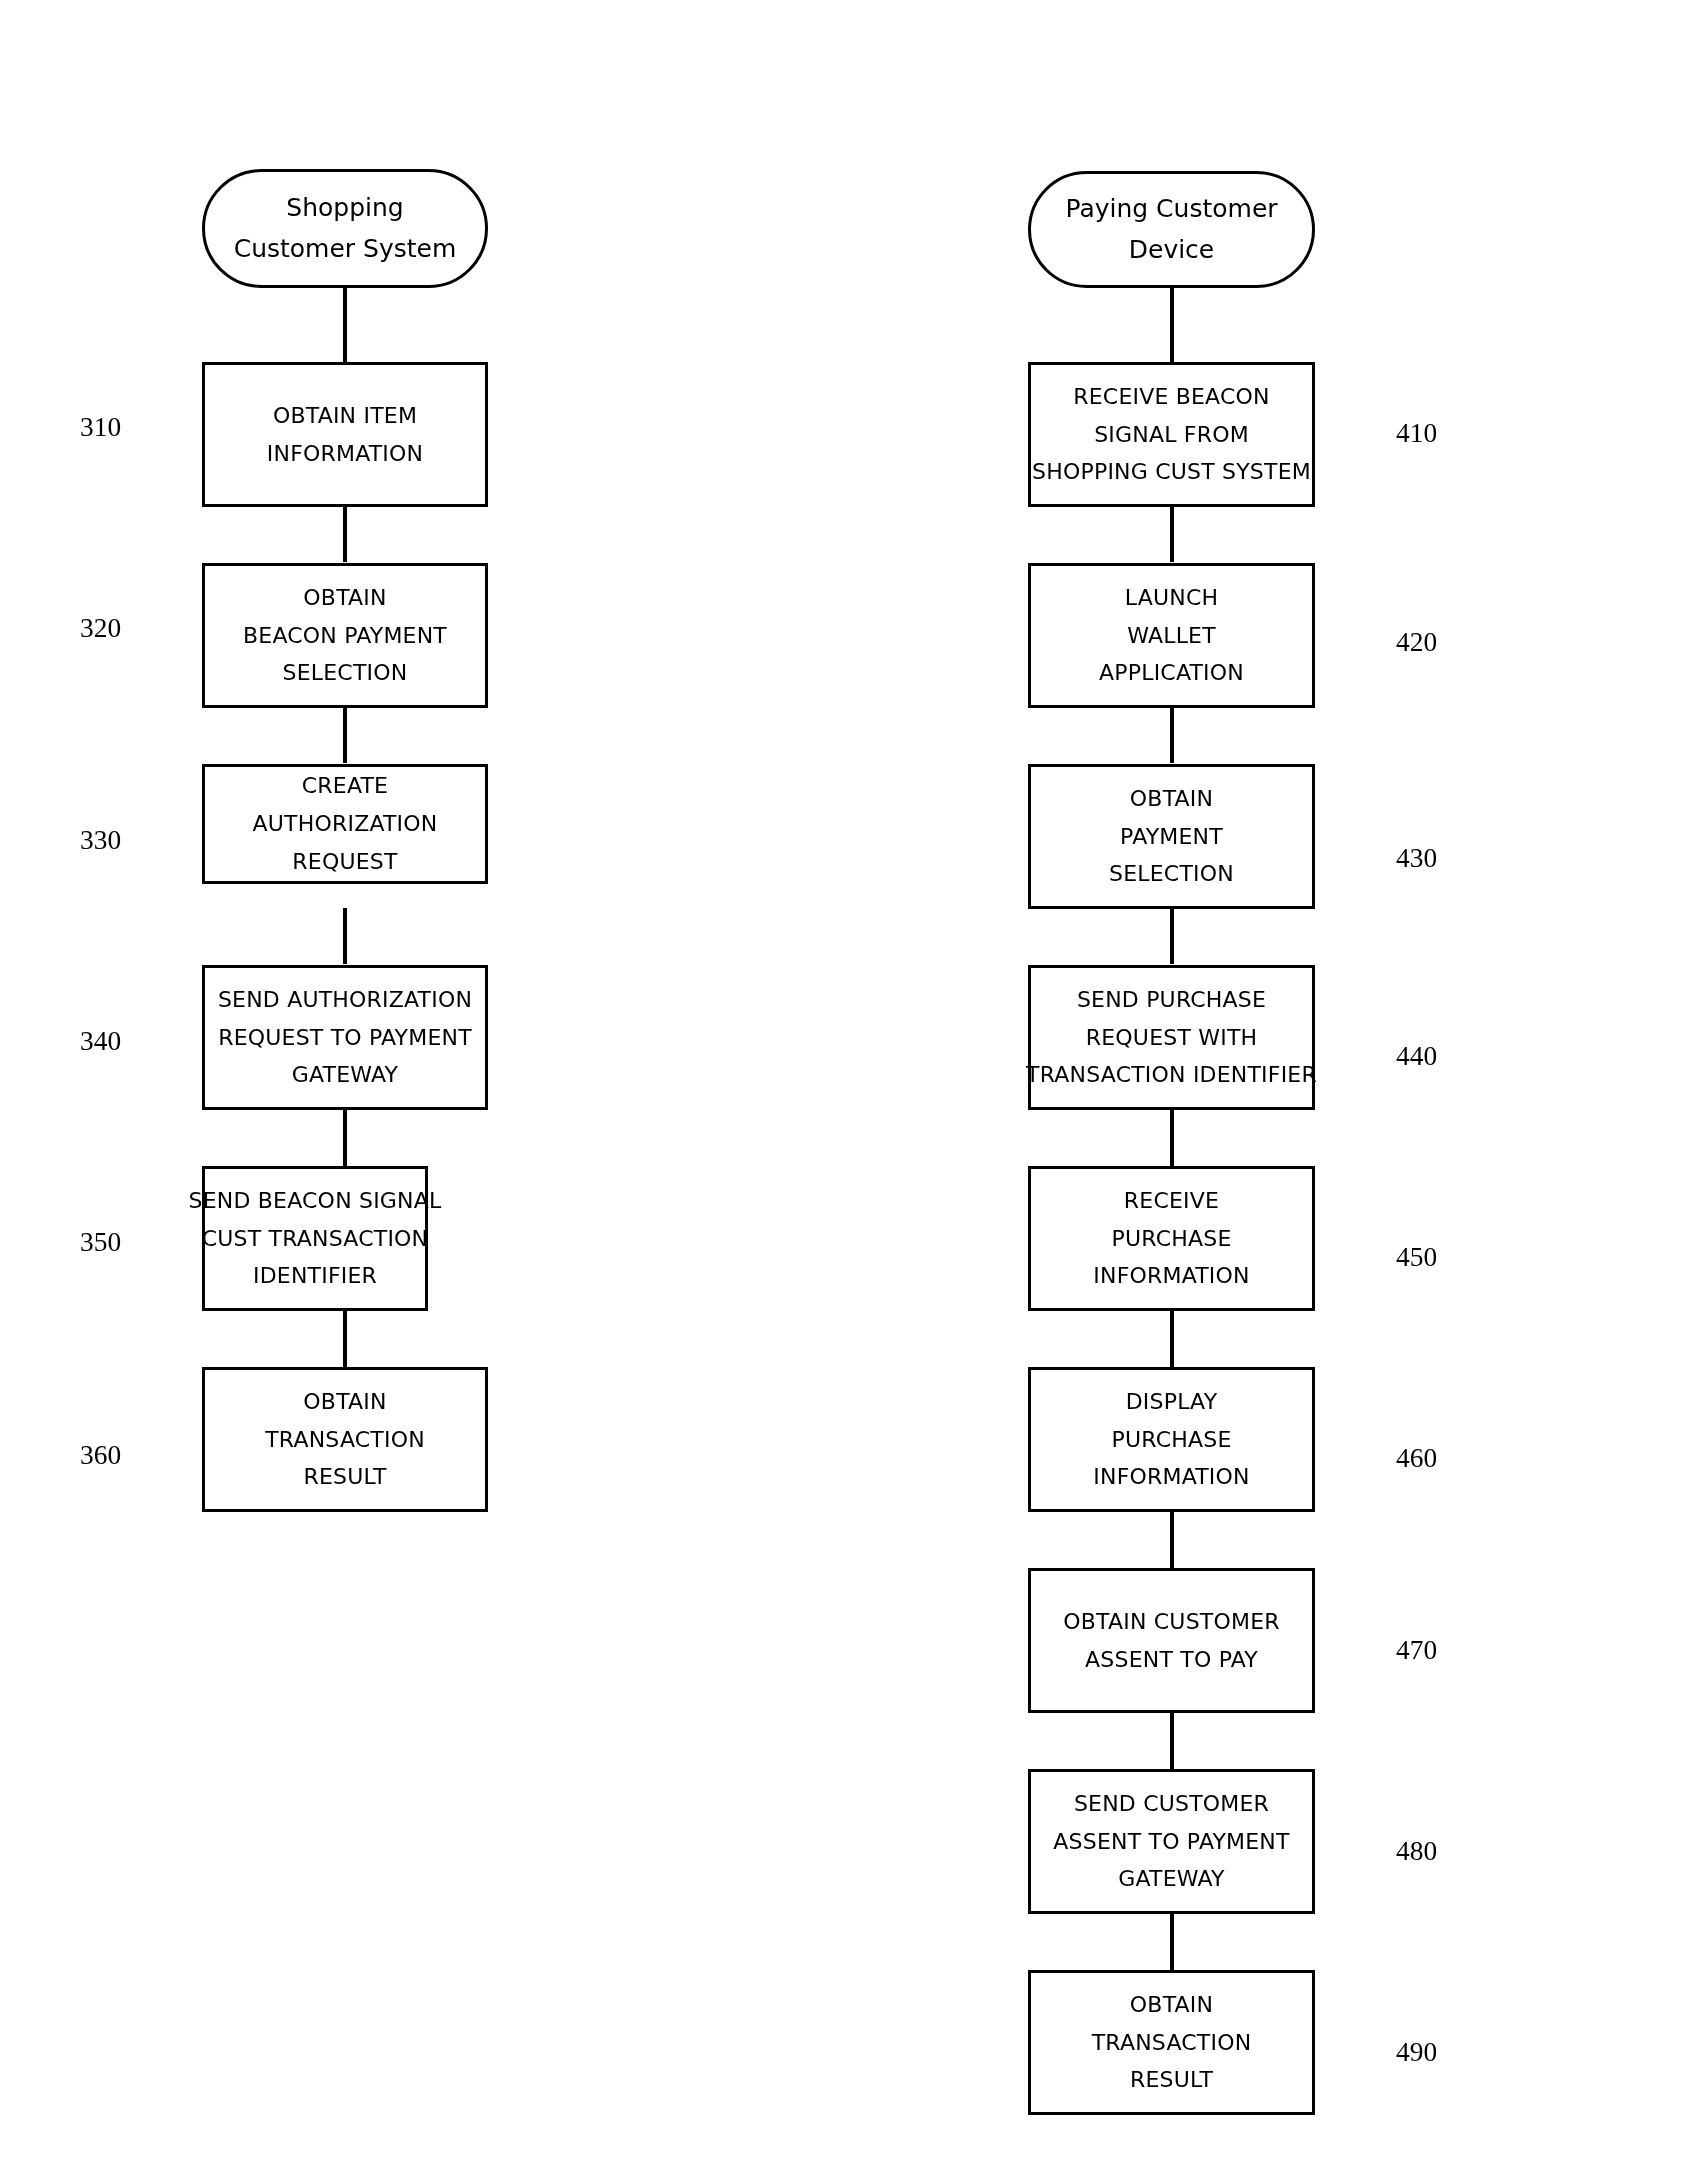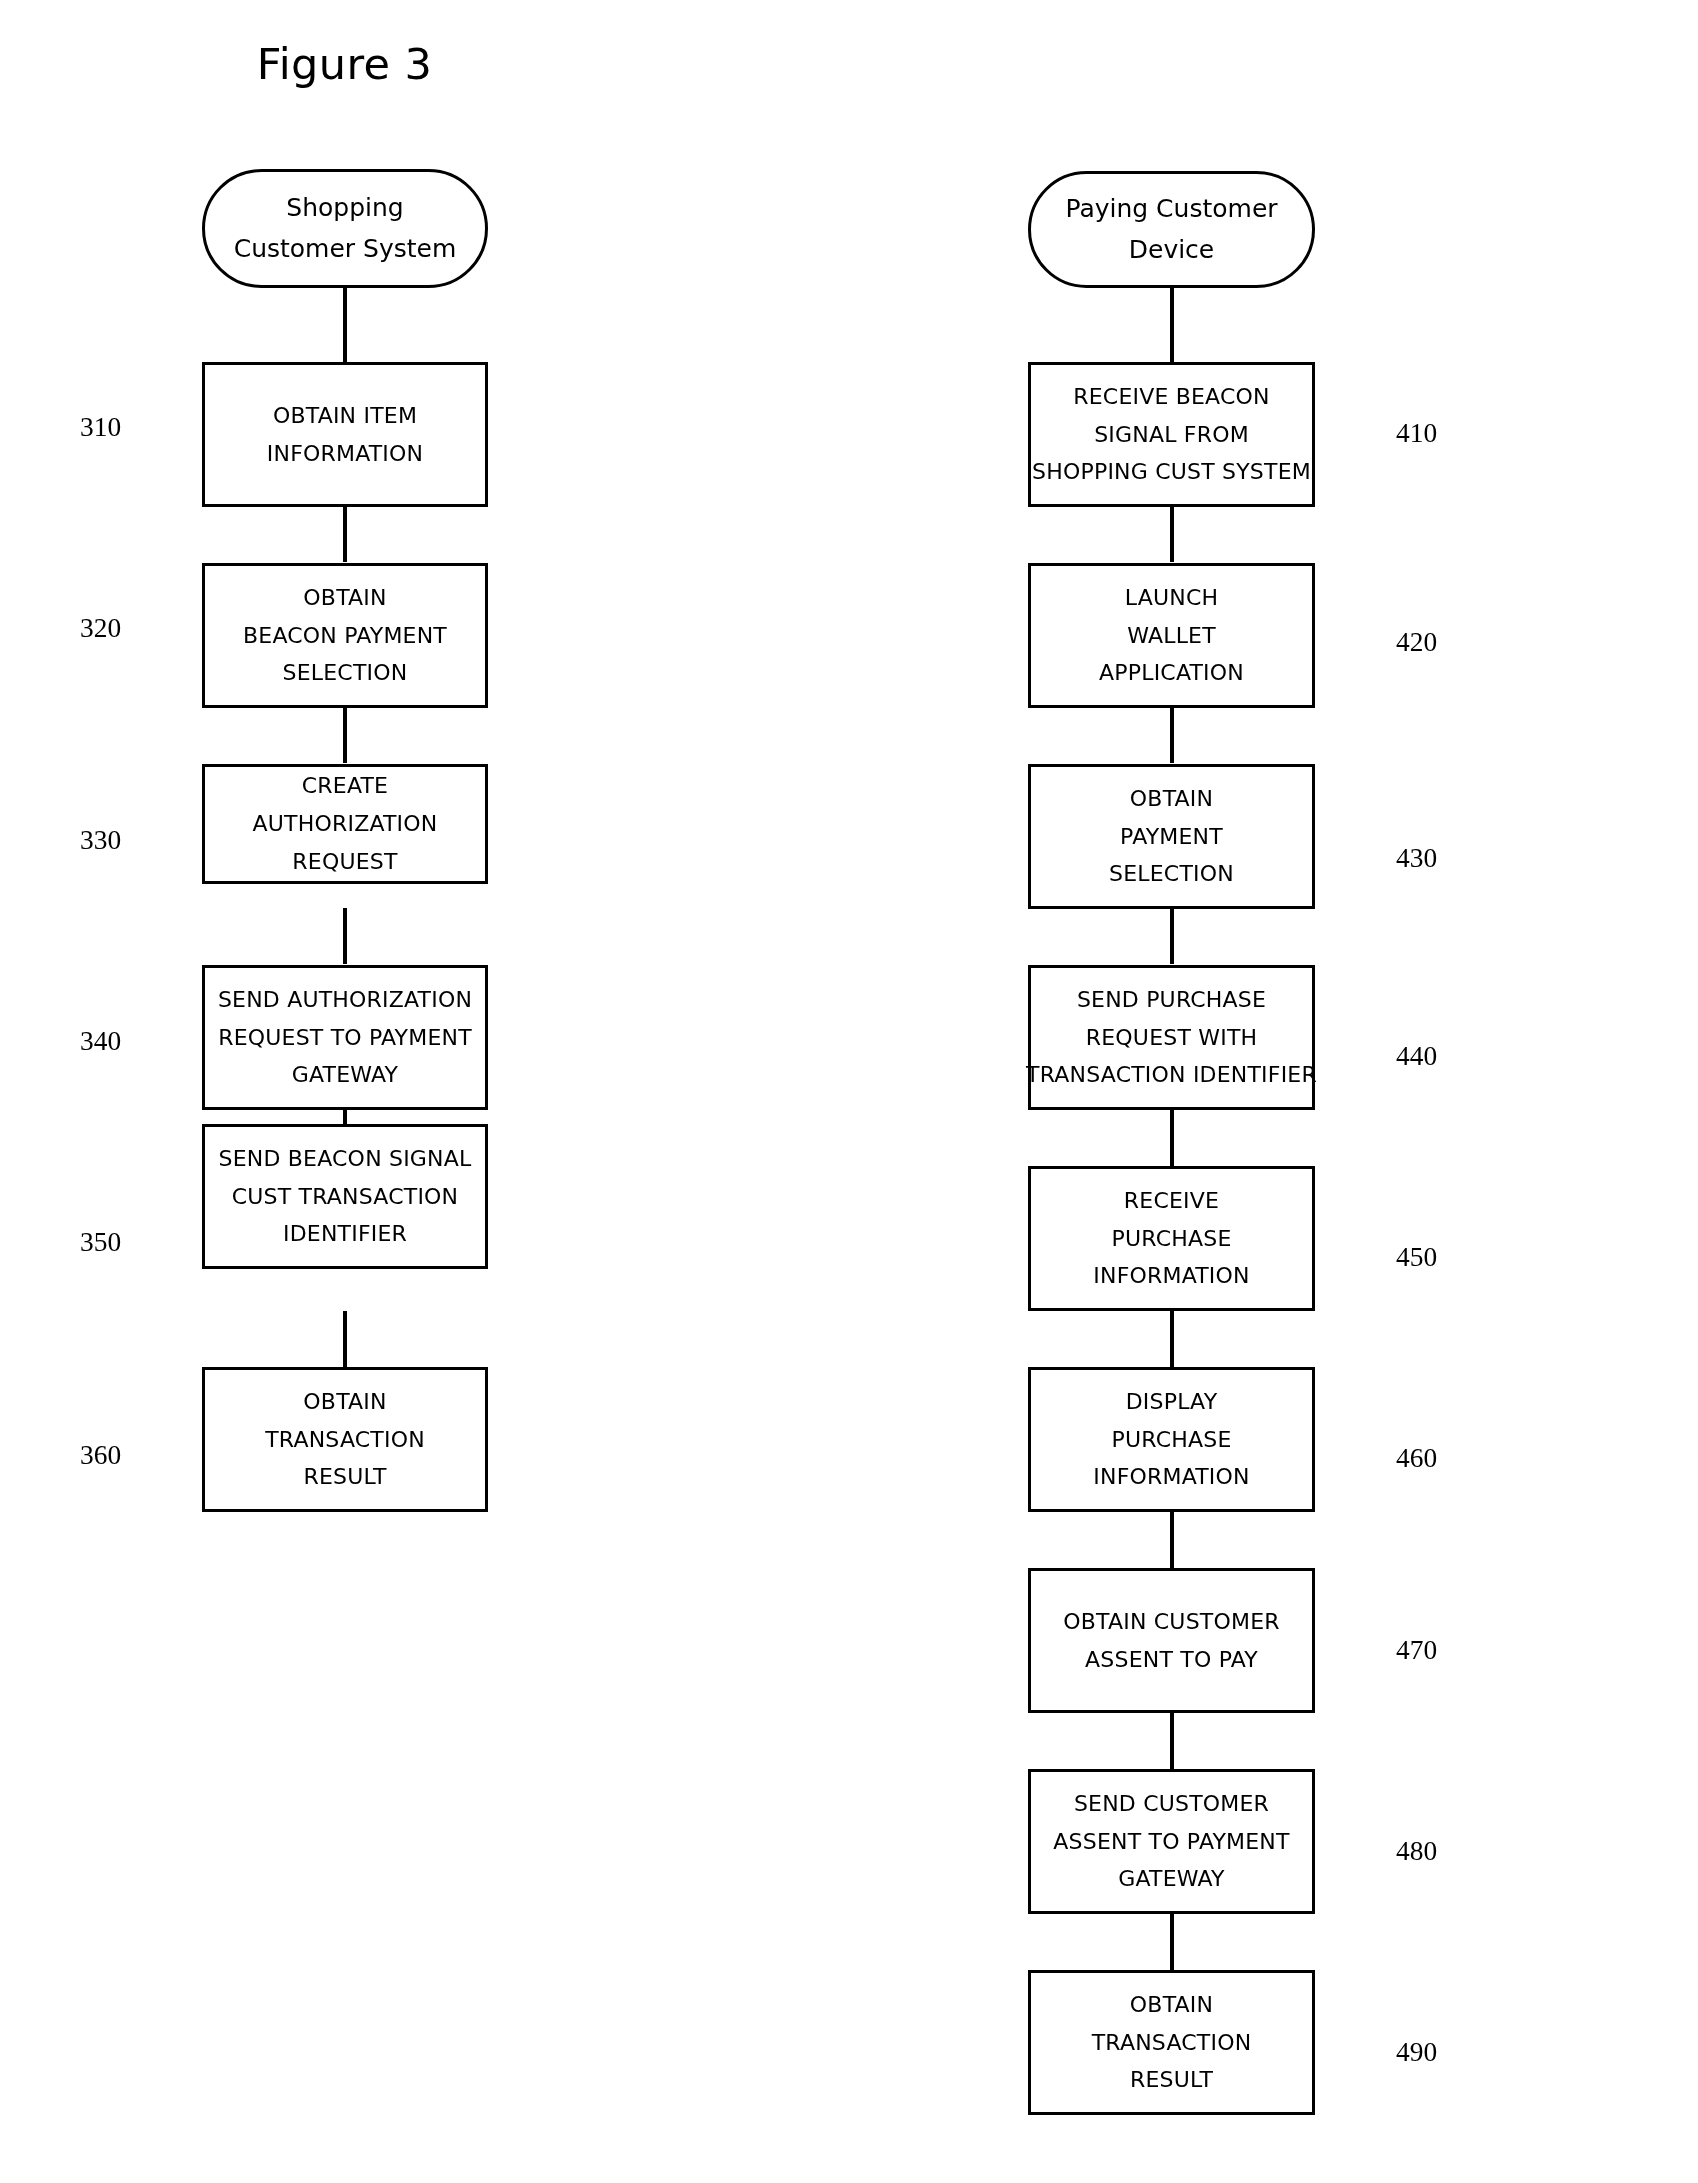--- a/index.html
+++ b/index.html
@@ -91,21 +91,20 @@
     line-height: 1;
   }
   .refnum.left  { text-align: center; }
   .refnum.right { text-align: left; }
 </style>
 </head>
 <body>
 
 <div id="page">
 
-  <div class="fig-title" id="fig3-title">Figure 3</div>
 
   <div class="column" id="fig3-column">
       <div class="terminal" style="left: 202px; top: 169px; width: 286px; height: 119px;">
         <span class="tline">Shopping</span>
         <span class="tline">Customer System</span>
       </div>
       <div class="connector" style="left: 343px; top: 288px; height: 74px;"></div>
       <div class="process" style="left: 202px; top: 362px; width: 286px; height: 145px;">
         <span class="tline">OBTAIN ITEM</span>
         <span class="tline">INFORMATION</span>
@@ -126,21 +125,21 @@
       </div>
       <div class="connector" style="left: 343px; top: 908px; height: 56px;"></div>
       <div class="refnum left" style="left: 80px; top: 827px;">330</div>
       <div class="process" style="left: 202px; top: 965px; width: 286px; height: 145px;">
         <span class="tline">SEND AUTHORIZATION</span>
         <span class="tline">REQUEST TO PAYMENT</span>
         <span class="tline">GATEWAY</span>
       </div>
       <div class="connector" style="left: 343px; top: 1110px; height: 56px;"></div>
       <div class="refnum left" style="left: 80px; top: 1028px;">340</div>
-      <div class="process" style="left: 202px; top: 1124px; width: 286px; height: 145px;">
+      <div class="process" style="left: 202px; top: 1166px; width: 226px; height: 145px;">
         <span class="tline">SEND BEACON SIGNAL</span>
         <span class="tline">CUST TRANSACTION</span>
         <span class="tline">IDENTIFIER</span>
       </div>
       <div class="connector" style="left: 343px; top: 1311px; height: 56px;"></div>
       <div class="refnum left" style="left: 80px; top: 1229px;">350</div>
       <div class="process" style="left: 202px; top: 1367px; width: 286px; height: 145px;">
         <span class="tline">OBTAIN</span>
         <span class="tline">TRANSACTION</span>
         <span class="tline">RESULT</span>

